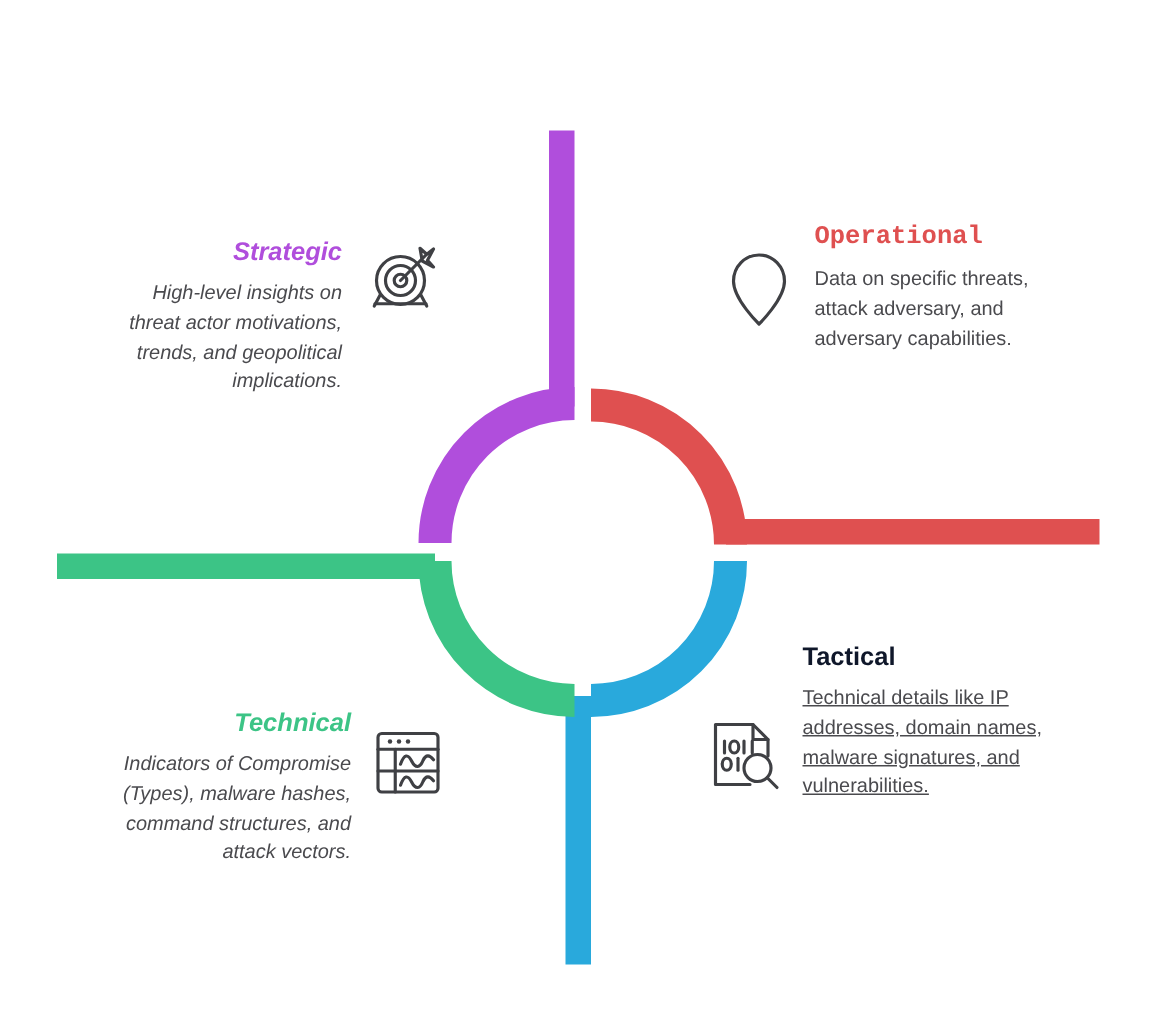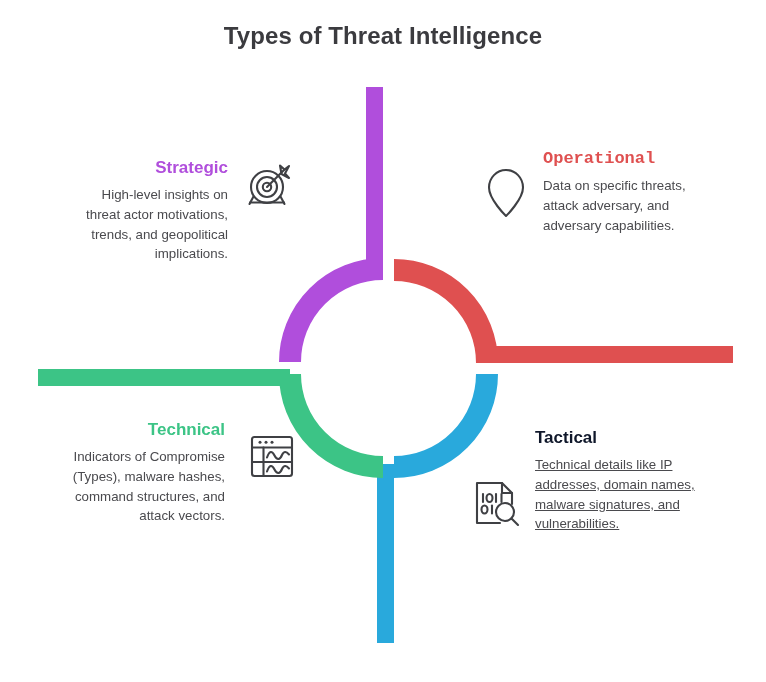--- a/index.html
+++ b/index.html
@@ -64,58 +64,57 @@
     font-size: 13.3px;
     line-height: 1.48;
     color: #4a4a4e;
   }
   .quad-textcol {
     display: flex;
     flex-direction: column;
   }
 
   
-  .quad-left .quad-textcol { align-items: flex-end; text-align: right; }
+  .quad-left .quad-textcol { align-items: flex-end; text-align: right; font-style: italic; }
   .quad-left .icon-wrap { margin-left: 14px; }
 
   
   .quad-right .quad-textcol { align-items: flex-start; text-align: left; }
   .quad-right .icon-wrap { margin-right: 13px; }
 
   .icon-wrap {
     flex: 0 0 auto;
     display: block;
     line-height: 0;
   }
 
   
   #quadrant-strategic   { left: 64px;  top: 158px; width: 232px; }
   #quadrant-operational { left: 482px; top: 167px; width: 232px; }
-  #quadrant-technical   { left: 64px;  top: 420px; width: 232px; gap: 9px; }
+  #quadrant-technical   { left: 64px;  top: 472px; width: 232px; }
   #quadrant-tactical    { left: 470px; top: 452px; width: 248px; }
 
   
   #quadrant-strategic .quad-heading { align-self: flex-end; }
   #quadrant-technical .quad-heading { align-self: flex-end; }
 
   .icon-stroke {
     fill: none;
     stroke: #3f4044;
     stroke-width: 2.1;
     stroke-linecap: round;
     stroke-linejoin: round;
   }
   .icon-fill { fill: #3f4044; }
 </style>
 </head>
 <body>
 
 <div id="diagram-root">
 
-  <div id="page-title">Types of Threat Intelligence</div>
 
   <svg id="ring-svg" viewBox="0 0 766 682">
 
     <g>
       <path d="M 383 269 A 93 93 0 0 0 290 362" fill="none" stroke="#B04EDC" stroke-width="22" stroke-linecap="butt"></path>
 
       <rect x="366" y="87" width="17" height="184" fill="#B04EDC"></rect>
     </g>
 
     <g>

